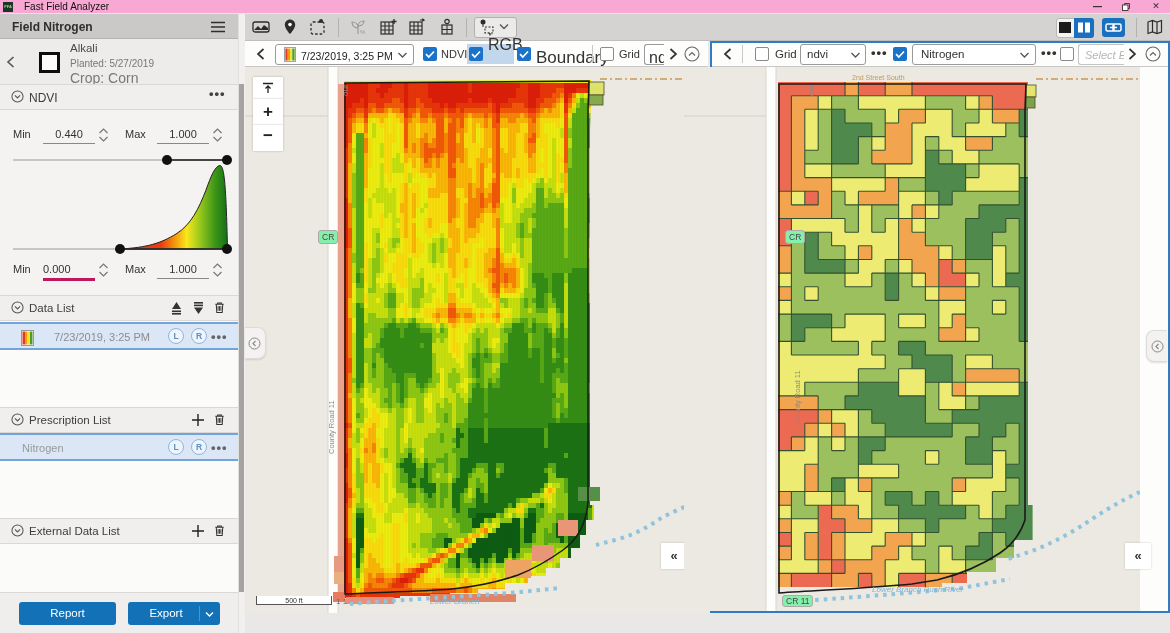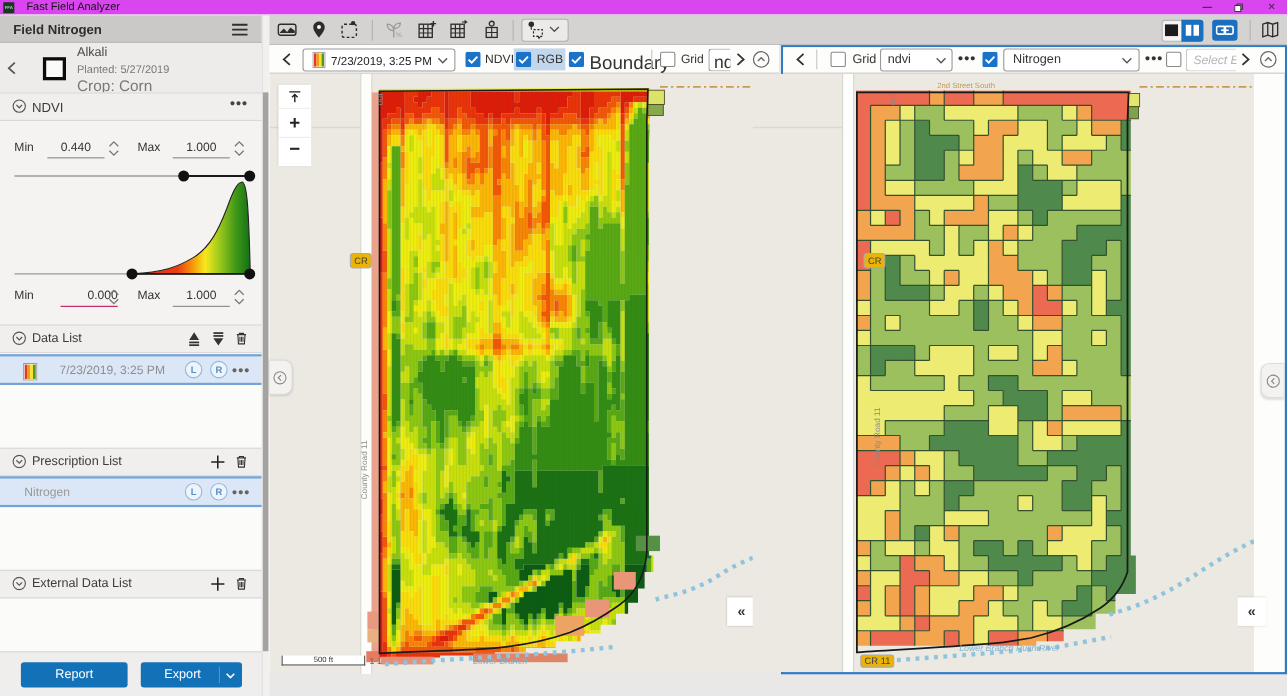--- a/index.html
+++ b/index.html
@@ -1,16 +1,16 @@
 <!DOCTYPE html>
 <html><head><meta charset="utf-8"><style>
 *{margin:0;padding:0;box-sizing:border-box}
 html,body{width:1170px;height:633px;overflow:hidden;font-family:"Liberation Sans",sans-serif;background:#e9e8e6}
 .abs{position:absolute}
-#titlebar{position:absolute;left:0;top:0;width:1170px;height:14px;background:#d946ef;border-bottom:1px solid #e8e8e8}
+#titlebar{position:absolute;left:0;top:0;width:1170px;height:14px;background:#f9a8d4;border-bottom:1px solid #e8e8e8}
 #titlebar .ticon{position:absolute;left:3px;top:2px;width:10px;height:10px;background:#1c3527;color:#9fd79f;font-size:4px;line-height:10px;text-align:center;font-weight:bold}
 #titlebar .ttext{position:absolute;left:24px;top:1px;font-size:10px;color:#111}
 .winbtn{position:absolute;top:0;width:30px;height:13px;color:#333;font-size:9px;text-align:center;line-height:13px}
 #sidebar{position:absolute;left:0;top:14px;width:238px;height:578px;background:#fbfbfa}
 #sbhead{position:absolute;left:0;top:14px;width:238px;height:25px;background:#cbc9c7;border-bottom:1px solid #b5b3b1}
 #sbhead .t{position:absolute;left:12px;top:6px;font-size:12px;font-weight:bold;color:#2e2e2e}
 #fieldinfo{position:absolute;left:0;top:39px;width:238px;height:45px;background:#edecea}
 .sechead{position:absolute;left:0;width:238px;height:26px;background:#f0efed;border-top:1px solid #d9d8d6;border-bottom:1px solid #d9d8d6}
 .sechead .t{position:absolute;left:29px;top:6px;font-size:11.5px;color:#3c3c3c}
 .selrow{position:absolute;left:0;width:238px;height:28px;background:#dbe7f6;border-top:2px solid #74a3d8;border-bottom:2px solid #74a3d8}
@@ -22,21 +22,21 @@
 #scrollthumb{position:absolute;left:239px;top:84px;width:5px;height:508px;background:#a5a3a1}
 #toolbar{position:absolute;left:245px;top:14px;width:925px;height:27px;background:#d5d3d1;border-bottom:1px solid #c0bebc}
 .tbi{position:absolute;top:4px}
 .tbsep{position:absolute;top:4px;width:1px;height:19px;background:#b4b2b0}
 #panelL{position:absolute;left:245px;top:41px;width:463px;height:571px;background:#fdfdfc}
 #panelR{position:absolute;left:710px;top:41px;width:460px;height:572px;background:#fdfdfc;border:2px solid #2e7cc4}
 .pbar{position:absolute;left:0;top:0;height:26px;background:#fdfdfc;border-bottom:1px solid #c9c8c6}
 .ddown{position:absolute;border:1px solid #9a9a9a;border-radius:3px;background:#fff;font-size:11.5px;color:#333}
 .zbtn{position:absolute;width:30px;height:26px;background:#fff;text-align:center;color:#222;box-shadow:0 0 2px rgba(0,0,0,.25)}
 .collapse-q{position:absolute;width:26px;height:26px;background:#fff;text-align:center;line-height:26px;font-size:13px;font-weight:bold;color:#333;box-shadow:0 0 2px rgba(0,0,0,.2)}
-.crbadge{position:absolute;background:#eab308;border:1px solid #aaa;border-radius:3px;font-size:8.5px;color:#444;padding:1px 3px}
+.crbadge{position:absolute;background:#86efac;border:1px solid #aaa;border-radius:3px;font-size:8.5px;color:#444;padding:1px 3px}
 .sidetab{position:absolute;width:21px;height:32px;background:#f3f2f0;border:1px solid #dddcda;box-shadow:0 1px 2px rgba(0,0,0,.12)}
 </style></head><body>
 <div id="titlebar">
     <div class="ticon">FFA</div>
     <div class="ttext">Fast Field Analyzer</div>
     <svg class="abs" style="left:1093px;top:6px" width="9" height="2" viewBox="0 0 9 2">
       <rect width="9" height="1.2" fill="#333"></rect>
     </svg>
     <svg class="abs" style="left:1122px;top:3px" width="8" height="8" viewBox="0 0 8 8">
       <rect x="0.5" y="2" width="5.5" height="5.5" fill="#fff" stroke="#333" stroke-width="0.9"></rect>
@@ -75,21 +75,21 @@
     <path d="M2.5 7L6.5 3L10.5 7" fill="none" stroke="#777" stroke-width="1.2"></path>
     <path d="M2.5 11L6.5 15L10.5 11" fill="none" stroke="#777" stroke-width="1.2"></path>
   </svg>
 <div class="abs" style="left:125px;top:128px;font-size:11px;color:#333">Max</div>
 <div class="abs" style="left:157px;top:128px;width:52px;border-bottom:1px solid #888;font-size:11px;color:#333;text-align:center;padding-bottom:3px">1.000</div>
 <svg class="abs" style="left:211px;top:126px" width="13" height="18" viewBox="0 0 13 18">
     <path d="M2.5 7L6.5 3L10.5 7" fill="none" stroke="#777" stroke-width="1.2"></path>
     <path d="M2.5 11L6.5 15L10.5 11" fill="none" stroke="#777" stroke-width="1.2"></path>
   </svg>
 <div class="abs" style="left:13px;top:263px;font-size:11px;color:#333">Min</div>
-<div class="abs" style="left:55px;top:263px;width:52px;border-bottom:1px solid #be185d;font-size:11px;color:#333;text-align:right;padding-bottom:3px">0.000</div>
+<div class="abs" style="left:43px;top:263px;width:52px;border-bottom:3px solid #be185d;font-size:11px;color:#333;text-align:left;padding-bottom:3px">0.000</div>
 <svg class="abs" style="left:97px;top:261px" width="13" height="18" viewBox="0 0 13 18">
     <path d="M2.5 7L6.5 3L10.5 7" fill="none" stroke="#777" stroke-width="1.2"></path>
     <path d="M2.5 11L6.5 15L10.5 11" fill="none" stroke="#777" stroke-width="1.2"></path>
   </svg>
 <div class="abs" style="left:125px;top:263px;font-size:11px;color:#333">Max</div>
 <div class="abs" style="left:157px;top:263px;width:52px;border-bottom:1px solid #888;font-size:11px;color:#333;text-align:center;padding-bottom:3px">1.000</div>
 <svg class="abs" style="left:211px;top:261px" width="13" height="18" viewBox="0 0 13 18">
     <path d="M2.5 7L6.5 3L10.5 7" fill="none" stroke="#777" stroke-width="1.2"></path>
     <path d="M2.5 11L6.5 15L10.5 11" fill="none" stroke="#777" stroke-width="1.2"></path>
   </svg>
@@ -278,21 +278,21 @@
 <svg class="abs" style="left:423px;top:47px" width="14" height="14" viewBox="0 0 14 14">
     <rect width="14" height="14" rx="2" fill="#1a73c9"></rect>
     <path d="M3 7.2l2.8 2.8L11 4.5" fill="none" stroke="#fff" stroke-width="1.7"></path>
   </svg>
 <div class="abs" style="left:441px;top:48px;font-size:11px;color:#333">NDVI</div>
 <div class="abs" style="left:467px;top:44px;width:47px;height:20px;background:#c2d6ec"></div>
 <svg class="abs" style="left:469px;top:47px" width="14" height="14" viewBox="0 0 14 14">
     <rect width="14" height="14" rx="2" fill="#1a73c9"></rect>
     <path d="M3 7.2l2.8 2.8L11 4.5" fill="none" stroke="#fff" stroke-width="1.7"></path>
   </svg>
-<div class="abs" style="left:488px;top:48px;font-size:11px;color:#333">RGB</div>
+<div class="abs" style="left:488px;top:36px;font-size:16px;color:#333">RGB</div>
 <svg class="abs" style="left:517px;top:47px" width="14" height="14" viewBox="0 0 14 14">
     <rect width="14" height="14" rx="2" fill="#1a73c9"></rect>
     <path d="M3 7.2l2.8 2.8L11 4.5" fill="none" stroke="#fff" stroke-width="1.7"></path>
   </svg>
 <div class="abs" style="left:536px;top:48px;font-size:17px;color:#333">Boundary</div>
 <div class="abs" style="left:592px;top:45px;width:1px;height:18px;background:#c9c8c6"></div>
 <div class="abs" style="left:600px;top:47px;width:14px;height:14px;border:1.5px solid #8a8a8a;border-radius:2px;background:#fff"></div>
 <div class="abs" style="left:619px;top:48px;font-size:11px;color:#333">Grid</div>
 <div class="ddown" style="left:644px;top:44px;width:20px;height:21px;border-radius:3px 0 0 3px;border-right:none;overflow:hidden">
     <span style="position:absolute;left:4px;top:4px;color:#333;font-size:16px">ndv</span>

